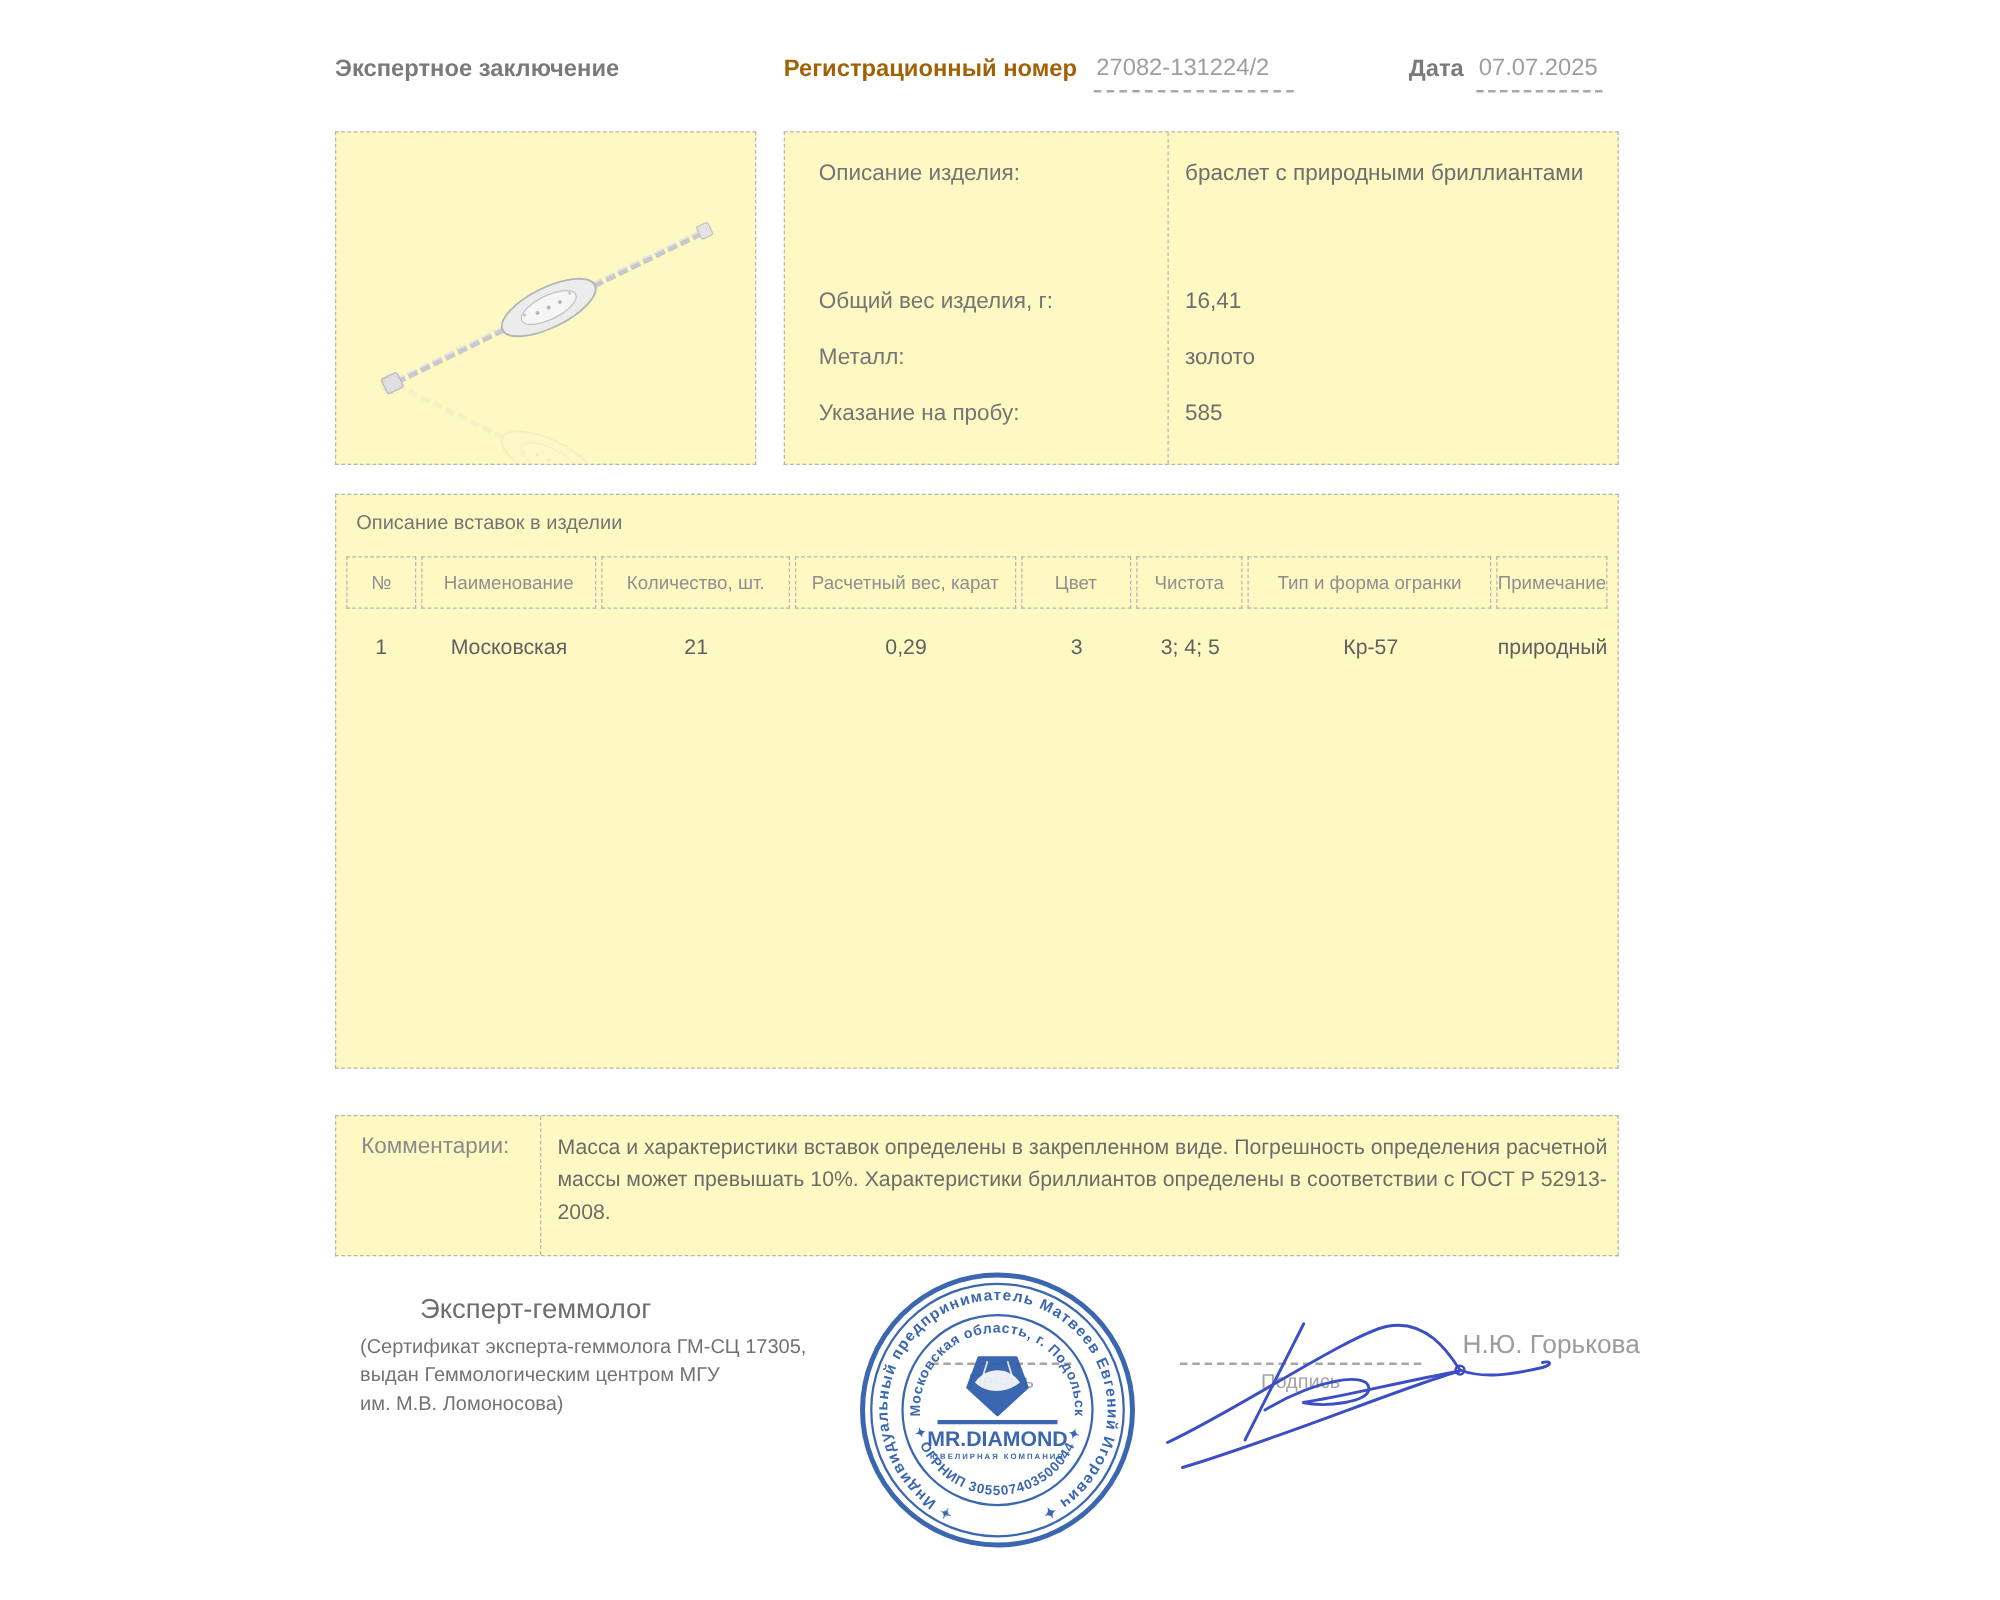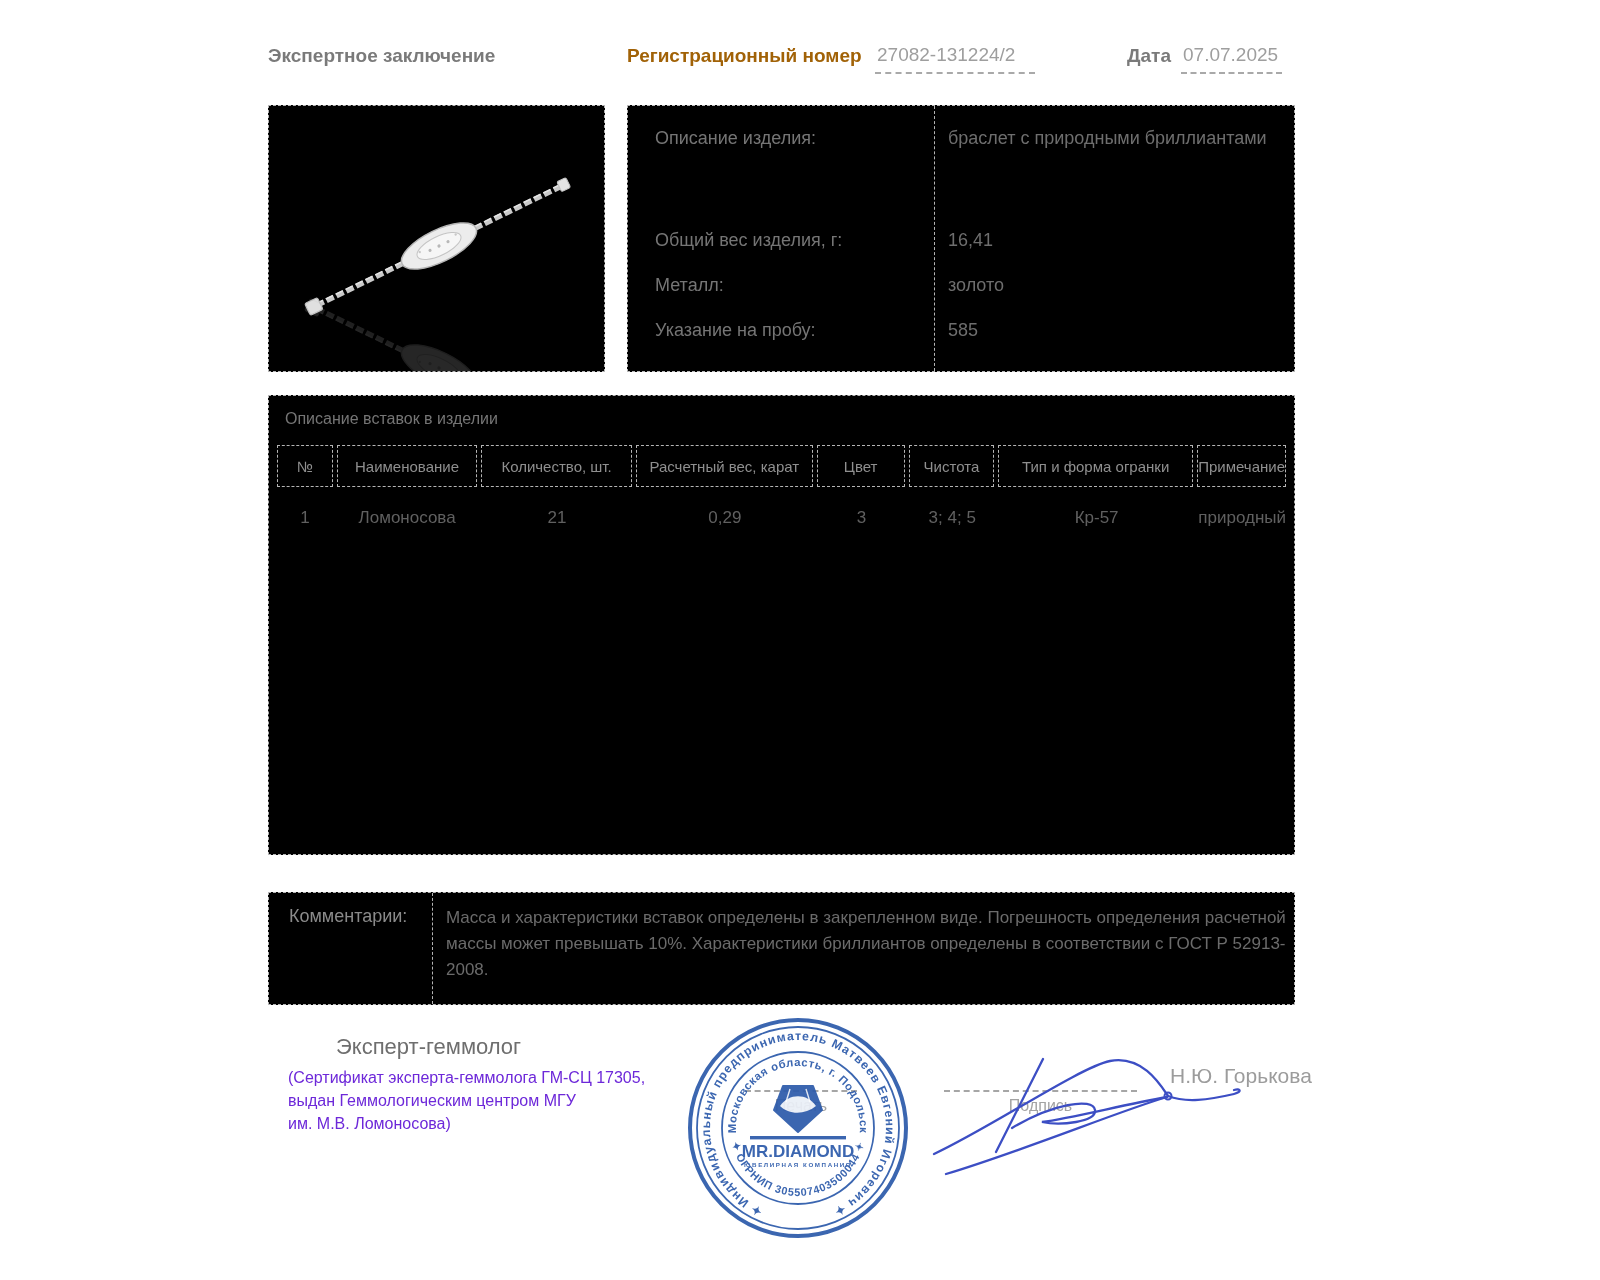--- a/index.html
+++ b/index.html
@@ -13,21 +13,21 @@
   
   .hdr-title     { position:absolute; left:268px; top:45px;  font-size:19px; font-weight:bold; color:#7a7a7a; }
   .hdr-reg-label { position:absolute; left:627px; top:45px;  font-size:19px; font-weight:bold; color:#a16207;text-align:right; }
   .hdr-reg-value { position:absolute; left:875px; top:44px;  font-size:19px; color:#9e9e9e;
                    border-bottom:2px dashed #a9a9a9; padding:0 6px 6px 2px; min-width:160px; }
   .hdr-date-label{ position:absolute; left:1127px; top:45px; font-size:19px; font-weight:bold; color:#7a7a7a; }
   .hdr-date-value{ position:absolute; left:1181px; top:44px; font-size:19px; color:#9e9e9e;
                    border-bottom:2px dashed #a9a9a9; padding:0 4px 6px 2px; }
 
   
-  .dashed-box { border:1px dashed #b5b5b5; position:absolute; background:#000000; }
+  .dashed-box { border:1px dashed #b5b5b5; position:absolute; background:#fef9c3; }
   .photo-box  { left:268px; top:105px; width:337px; height:267px; }
   .info-box   { left:627px; top:105px; width:668px; height:267px; }
   .info-divider { position:absolute; left:306px; top:0; bottom:0; width:0; border-left:1px dashed #b5b5b5; }
   .info-row   { position:absolute; left:0; width:100%; }
   .info-label { position:absolute; left:27px;  font-size:18px; color:#757575; white-space:nowrap; }
   .info-value { position:absolute; left:320px; font-size:18px; color:#6e6e6e; white-space:nowrap; }
 
   
   .table-box  { left:268px; top:395px; width:1027px; height:460px; }
   .table-title{ position:absolute; left:16px; top:14px; font-size:16px; color:#757575; }
@@ -45,21 +45,21 @@
   .c4{flex:0 1 90px;} .c5{flex:0 1 87px;}  .c6{flex:0 1 199px;} .c7{flex:1 1 89px;}
 
   
   .comments-box { left:268px; top:892px; width:1027px; height:113px; }
   .comments-label { position:absolute; left:20px; top:13px; font-size:18px; color:#8a8a8a; }
   .comments-divider { position:absolute; left:163px; top:0; bottom:0; width:0; border-left:1px dashed #b5b5b5; }
   .comments-text { position:absolute; left:177px; top:12px; width:840px; font-size:17px; line-height:26px; color:#6b6b6b; }
 
   
   .role  { position:absolute; left:288px; top:1034px; font-size:22px; color:#6e6e6e;margin-left:48px; }
-  .creds { position:absolute; left:288px; top:1066px; font-size:16px; line-height:23px; color:#6d28d9; }
+  .creds { position:absolute; left:288px; top:1066px; font-size:16px; line-height:23px; color:#737373; }
   .ph { position:absolute; border-top:2px dashed #a6a6a6; text-align:center; }
   .ph-stamp { left:745px; top:1090px; width:112px; }
   .ph-sign  { left:944px; top:1090px; width:193px; }
   .ph-label { margin-top:5px; font-size:16px; color:#a3a3a3; }
   .expert-name { position:absolute; left:1170px; top:1064px; font-size:21px; color:#9c9c9c; white-space:nowrap; }
 
   .stamp-svg { position:absolute; left:686px; top:1016px; width:224px; height:224px; opacity:.93; }
   .sig-svg   { position:absolute; left:930px; top:1012px; width:400px; height:190px; }
   svg text { font-family:"Liberation Sans", sans-serif; }
 </style>
@@ -125,21 +125,21 @@
       <div class="cell c1">Наименование</div>
       <div class="cell c2">Количество, шт.</div>
       <div class="cell c3">Расчетный вес, карат</div>
       <div class="cell c4">Цвет</div>
       <div class="cell c5">Чистота</div>
       <div class="cell c6">Тип и форма огранки</div>
       <div class="cell c7">Примечание</div>
     </div>
     <div class="trow">
       <div class="cell c0">1</div>
-      <div class="cell c1">Ломоносова</div>
+      <div class="cell c1">Московская</div>
       <div class="cell c2">21</div>
       <div class="cell c3">0,29</div>
       <div class="cell c4">3</div>
       <div class="cell c5">3; 4; 5</div>
       <div class="cell c6">Кр-57</div>
       <div class="cell c7">природный</div>
     </div>
   </div>
 
   <div class="dashed-box comments-box">

